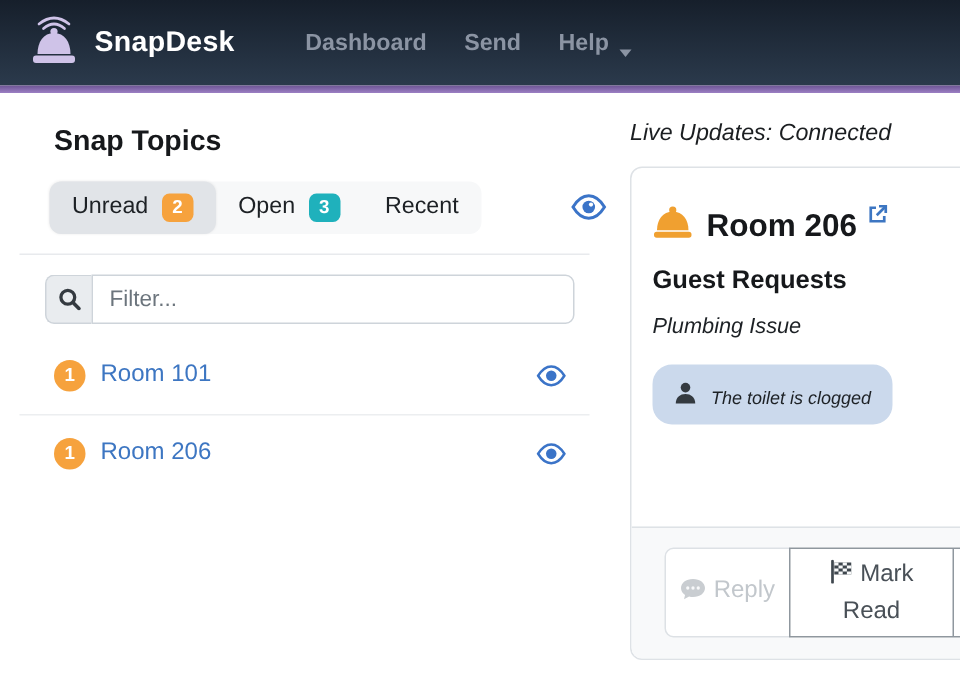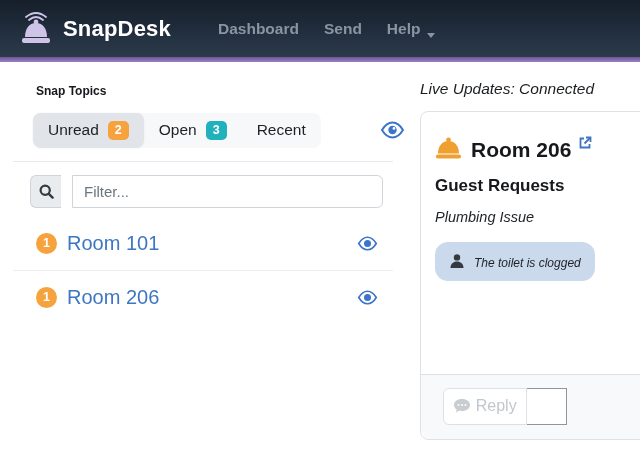--- a/index.html
+++ b/index.html
@@ -12,54 +12,54 @@
 
   
   .navbar {
     height:57px; width:100%;
     background:linear-gradient(#161f2b,#2b3a4c);
     display:flex; align-items:center;
     padding:0 18px;
   }
   .accent-strip { height:5px; width:100%; background:linear-gradient(#6d5494,#9c7fc4); }
   .brand { display:flex; align-items:center; cursor:pointer; }
-  .brand-text { color:#ffffff; font-size:22px; font-weight:700; margin-left:9px; letter-spacing:.2px; }
+  .brand-text { color:#ffffff; font-size:19px; font-weight:700; margin-left:9px; letter-spacing:.2px; }
   .nav-links { display:flex; align-items:center; margin-left:22px; }
   .nav-link {
     color:#8b94a3; font-size:15.5px; font-weight:600;
     margin-left:25px; cursor:pointer; display:flex; align-items:flex-end;
   }
   .caret {
     display:inline-block; width:0; height:0; margin-left:7px; margin-top:2px;
     border-left:4.5px solid transparent; border-right:4.5px solid transparent;
     border-top:5px solid #8b94a3;
   }
 
   
   .left-panel { position:absolute; left:13px; top:84px; width:380px; }
-  .panel-title { font-size:12px; font-weight:700; margin-left:23px; color:#16181b; }
+  .panel-title { font-size:19px; font-weight:700; margin-left:23px; color:#16181b; }
   .tabs-row { display:flex; align-items:center; margin:15px 0 0 20px;gap:35px; }
   .tab-group {
     display:inline-flex; align-items:center;
     background:#f7f8f9; border-radius:8px;
   }
   .tab { padding:8px 15px; font-size:15.5px; color:#1d2125; cursor:pointer;
          display:flex; align-items:center; border-radius:8px; white-space:nowrap; }
   .tab.active { background:#e1e4e8; box-shadow:0 0 2px rgba(0,0,0,.08); }
   .tab-badge {
     margin-left:9px; color:#fff; font-size:12.5px; font-weight:700;
     padding:3px 7px; border-radius:5px; line-height:1;
   }
   .tab-badge.orange { background:#f6a23d; }
   .tab-badge.teal { background:#1fb1bc; }
   .eye-btn { margin-left:24px; cursor:pointer; display:flex; align-items:center; }
 
   .divider { border:none; border-top:1px solid #e8eaed; margin:13px 0 0 0; }
 
-  .filter-group { display:flex; margin:13px 0 0 17px; width:353px; height:33px;gap:11px; }
+  .filter-group { display:flex; margin:13px 0 0 17px; width:353px; height:33px; }
   .filter-prepend {
     width:31px; background:#e9ecef; border:1px solid #ced4da; border-right:none;
     border-radius:6px 0 0 6px; display:flex; align-items:center; justify-content:center;
   }
   .filter-input {
     flex:1; border:1px solid #ced4da; border-radius:0 6px 6px 0;
     font-size:15px; padding:0 11px; color:#212529; outline:none;
     font-family:"Liberation Sans","DejaVu Sans",sans-serif;
   }
   .filter-input::placeholder { color:#6c757d; }
@@ -68,21 +68,21 @@
   .topic-row {
     display:flex; align-items:center;
     padding:15px 15px 15px 23px;
   }
   .topic-row + .topic-row { border-top:1px solid #eceef0; }
   .topic-badge {
     width:21px; height:21px; border-radius:50%; background:#f6a23d;
     color:#fff; font-size:12.5px; font-weight:700;
     display:flex; align-items:center; justify-content:center;
   }
-  .topic-link { color:#3d76c2; font-size:20px; margin-left:10px; cursor:pointer; text-decoration:none; }
+  .topic-link { color:#3d76c2; font-size:16px; margin-left:10px; cursor:pointer; text-decoration:none; }
   .topic-spacer { flex:1; }
   .topic-eye { cursor:pointer; display:flex; align-items:center; }
 
   
   .right-panel { position:absolute; left:420px; top:80px; width:300px; }
   .live-status { font-style:italic; font-size:15.5px; color:#1b1e21; }
   .detail-card {
     margin-top:13px; width:300px; height:329px;
     border:1px solid #dee2e6; border-radius:8px;
     display:flex; flex-direction:column; overflow:hidden; background:#fff;
@@ -260,16 +260,33 @@
         <span class="btn-icon">
           <svg width="18" height="15" viewBox="0 0 18 15">
             <path d="M9 1 C4.3 1 1 3.6 1 7 C1 8.9 2 10.5 3.7 11.6 L3 14.5 L6.4 12.6 C7.2 12.8 8.1 13 9 13 C13.7 13 17 10.4 17 7 C17 3.6 13.7 1 9 1 Z" fill="#c9cdd1"></path>
             <circle cx="5.5" cy="7" r="1.1" fill="#f8f9fa"></circle>
             <circle cx="9" cy="7" r="1.1" fill="#f8f9fa"></circle>
             <circle cx="12.5" cy="7" r="1.1" fill="#f8f9fa"></circle>
           </svg>
         </span>
         <span>Reply</span>
       </button>
+      <button class="btn btn-mark">
+        <span class="btn-icon">
+          <svg width="16" height="16" viewBox="0 0 16 16">
+            <line x1="2" y1="1" x2="2" y2="15.5" stroke="#3f474e" stroke-width="1.8" stroke-linecap="round"></line>
+            <path d="M3.2 2 H14.5 V10 H3.2 Z" fill="#3f474e"></path>
+            <rect x="3.2" y="2" width="2.8" height="2" fill="#f8f9fa"></rect>
+            <rect x="8.8" y="2" width="2.8" height="2" fill="#f8f9fa"></rect>
+            <rect x="6" y="4" width="2.8" height="2" fill="#f8f9fa"></rect>
+            <rect x="11.6" y="4" width="2.9" height="2" fill="#f8f9fa"></rect>
+            <rect x="3.2" y="6" width="2.8" height="2" fill="#f8f9fa"></rect>
+            <rect x="8.8" y="6" width="2.8" height="2" fill="#f8f9fa"></rect>
+            <rect x="6" y="8" width="2.8" height="2" fill="#f8f9fa"></rect>
+            <rect x="11.6" y="8" width="2.9" height="2" fill="#f8f9fa"></rect>
+          </svg>
+        </span>
+        <span>Mark Read</span>
+      </button>
       <button class="btn btn-sliver"></button>
     </div>
   </div>
 </section>
 
 </body></html>

